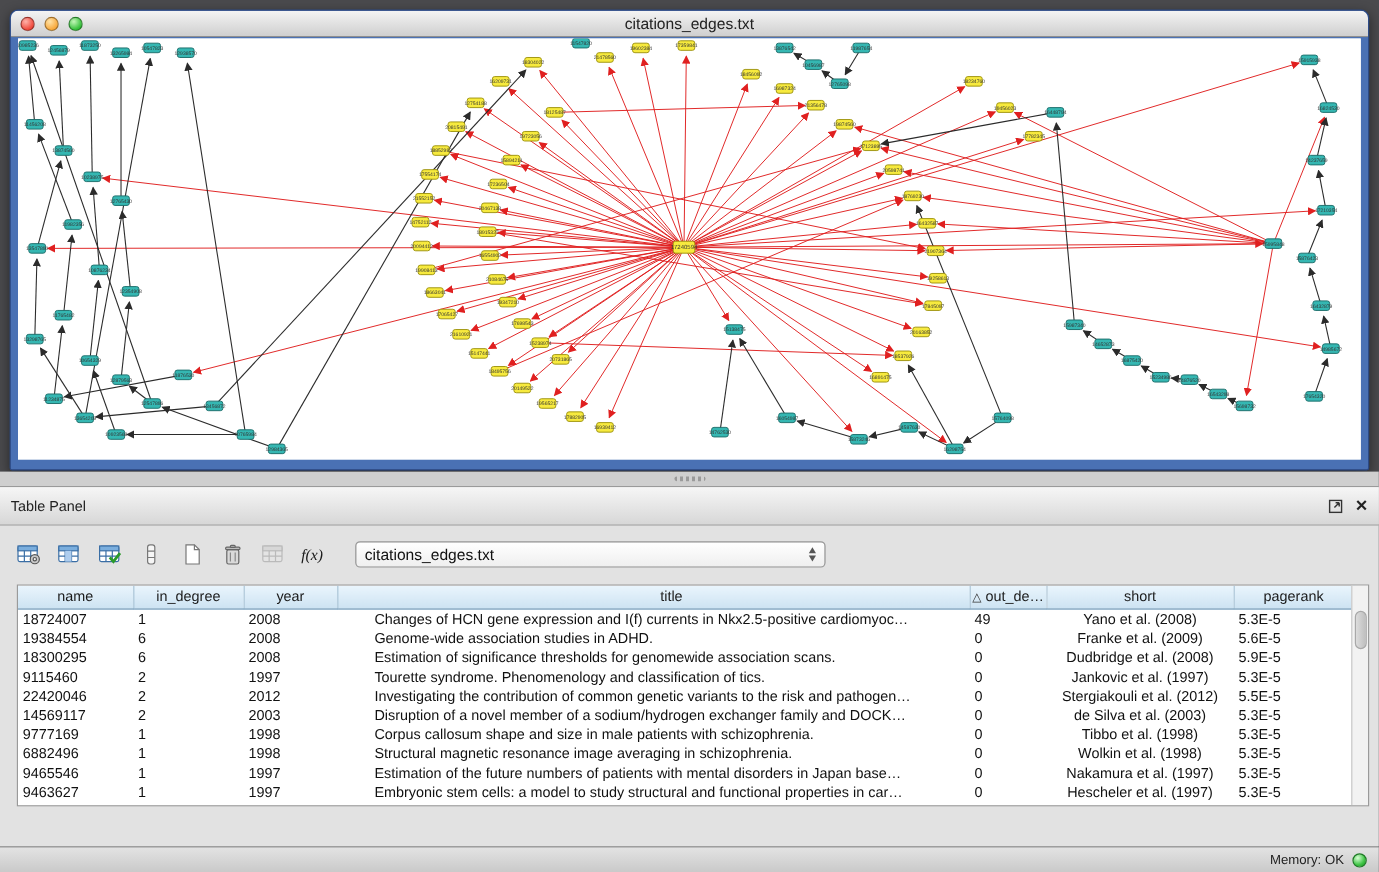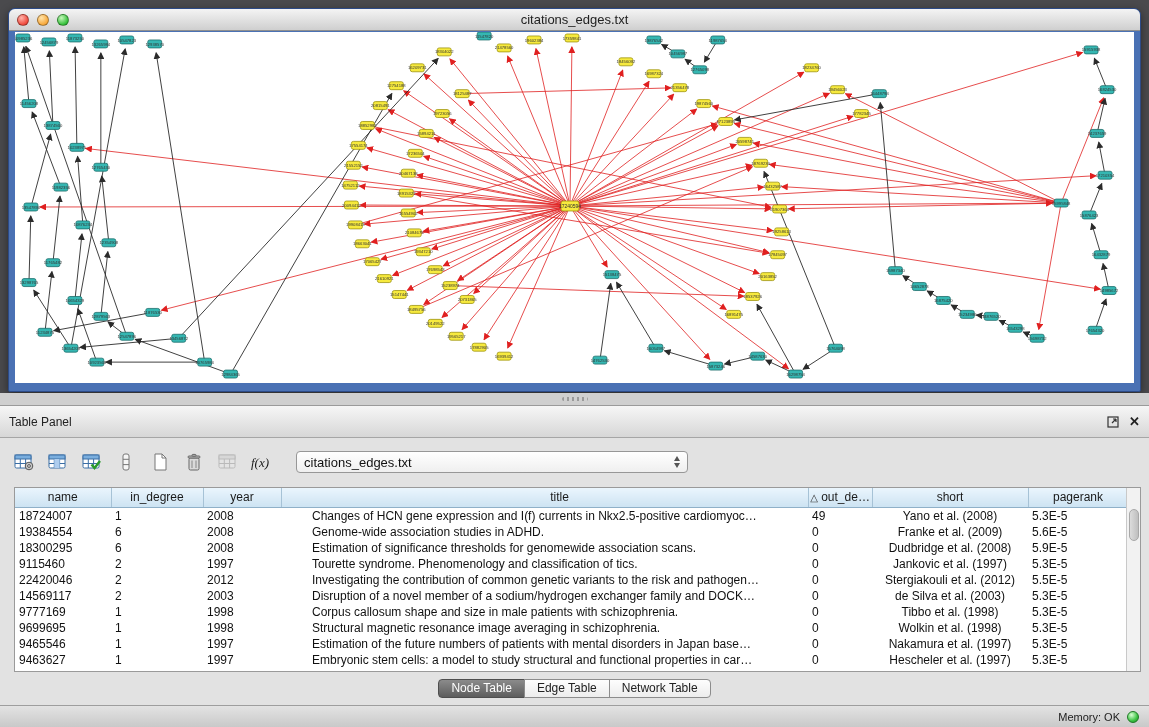--- a/index.html
+++ b/index.html
@@ -843,21 +843,21 @@
           <tr>
             <td class="c0">9777169</td>
             <td class="c1">1</td>
             <td class="c2">1998</td>
             <td class="c3">Corpus callosum shape and size in male patients with schizophrenia.</td>
             <td class="c4">0</td>
             <td class="c5">Tibbo et al. (1998)</td>
             <td class="c6">5.3E-5</td>
           </tr>
           <tr>
-            <td class="c0">9699695</td>
+            <td class="c0">6882496</td>
             <td class="c1">1</td>
             <td class="c2">1998</td>
             <td class="c3">Structural magnetic resonance image averaging in schizophrenia.</td>
             <td class="c4">0</td>
             <td class="c5">Wolkin et al. (1998)</td>
             <td class="c6">5.3E-5</td>
           </tr>
           <tr>
             <td class="c0">9465546</td>
             <td class="c1">1</td>
@@ -876,23 +876,18 @@
             <td class="c5">Hescheler et al. (1997)</td>
             <td class="c6">5.3E-5</td>
           </tr>
         </tbody>
     </table>
     <div class="vscroll">
       <div class="vthumb"></div>
     </div>
   </div>
 
-  <div class="tabs" id="tabs">
-      <button class="tab sel first">Node Table</button>
-      <button class="tab">Edge Table</button>
-      <button class="tab last">Network Table</button>
-    </div>
 </div>
 
 <div class="statusbar">
   <span>Memory: OK</span>
   <span class="mem-dot"></span>
 </div>
 
 </body></html>

